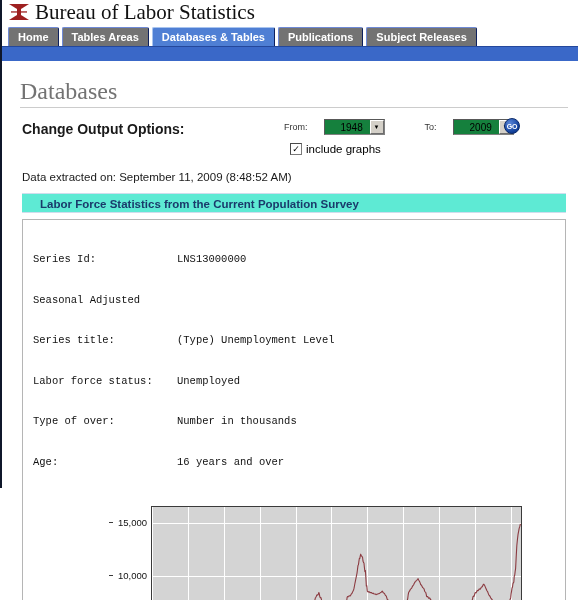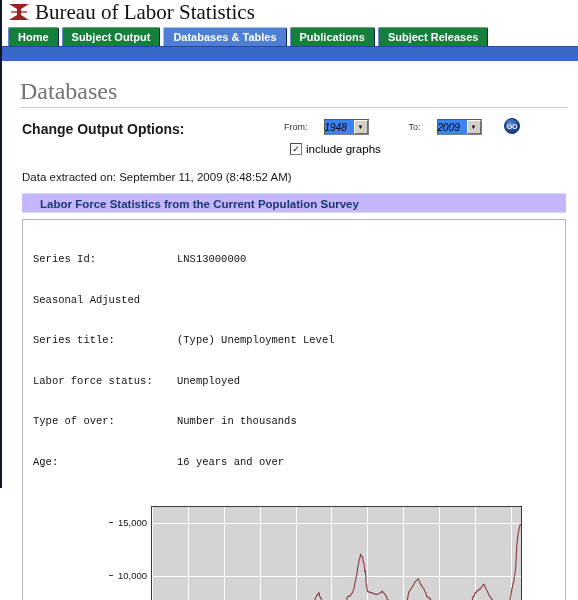--- a/index.html
+++ b/index.html
@@ -59,21 +59,21 @@
     gap: 3px;
     background: #ffffff;
   }
   .tab {
     height: 19px;
     line-height: 19px;
     padding: 0 9px;
     font-size: 11px;
     font-weight: bold;
     color: #ffffff;
-    background: #15803d;
+    background: #737373;
     border-top: 1px solid #6f8ad6;
     border-left: 1px solid #6f8ad6;
     border-right: 1px solid #0d205e;
     border-radius: 2px 2px 0 0;
     white-space: nowrap;
     cursor: pointer;
     box-sizing: border-box;
   }
   .tab.active {
     background: #4f7fd4;
@@ -128,26 +128,25 @@
     gap: 16px;
     font-size: 9px;
     color: #333333;
   }
   .selbox {
     display: inline-flex;
     align-items: center;
     border: 1px solid #808080;
     border-top-color: #585858;
     border-left-color: #585858;
-    background: #3b82f6;
+    background: #15803d;
     height: 14px;
-    padding: 0 0 0 0;
+    padding: 0 0 0 16px;
     font-size: 10px;
     cursor: pointer;
-    font-style: italic;
   }
   .selbox .val {
     min-width: 27px;
     text-align: left;
     color: #000000;
     font-family: "Liberation Sans", sans-serif;
   }
   .selarrow {
     width: 12px;
     height: 12px;
@@ -213,21 +212,21 @@
     cursor: pointer;
   }
   .extracted {
     margin: 12px 0 0 6px;
     font-size: 11.5px;
     color: #1a1a1a;
   }
 
   .survey-bar {
     margin: 10px 4px 0 6px;
-    background: #c4b5fd;
+    background: #5eead4;
     border-top: 1px solid #cfdded;
     border-bottom: 1px solid #cfdded;
     height: 20px;
     line-height: 20px;
     padding-left: 18px;
     font-size: 11.5px;
     font-weight: bold;
     color: #1a3a6b;
     box-sizing: border-box;
   }
@@ -322,21 +321,21 @@
         <polygon points="9,6 13,6 13,12 9,12" fill="#9e2020"></polygon>
         <polygon points="9,12 13,12 21,17 1,17" fill="#9e2020"></polygon>
         <rect x="3" y="8.3" width="16" height="1.3" fill="#9e2020"></rect>
       </svg>
     </div>
     <div class="agency-name">Bureau of Labor Statistics</div>
   </div>
 
   <div class="tabrow">
     <div class="tab">Home</div>
-    <div class="tab">Subject Output</div>
+    <div class="tab">Tables Areas</div>
     <div class="tab active">Databases &amp; Tables</div>
     <div class="tab">Publications</div>
     <div class="tab">Subject Releases</div>
   </div>
   <div class="bluebar"></div>
 
   <div class="content">
 
     <div class="page-title">Databases</div>
     <div class="title-rule"></div>

